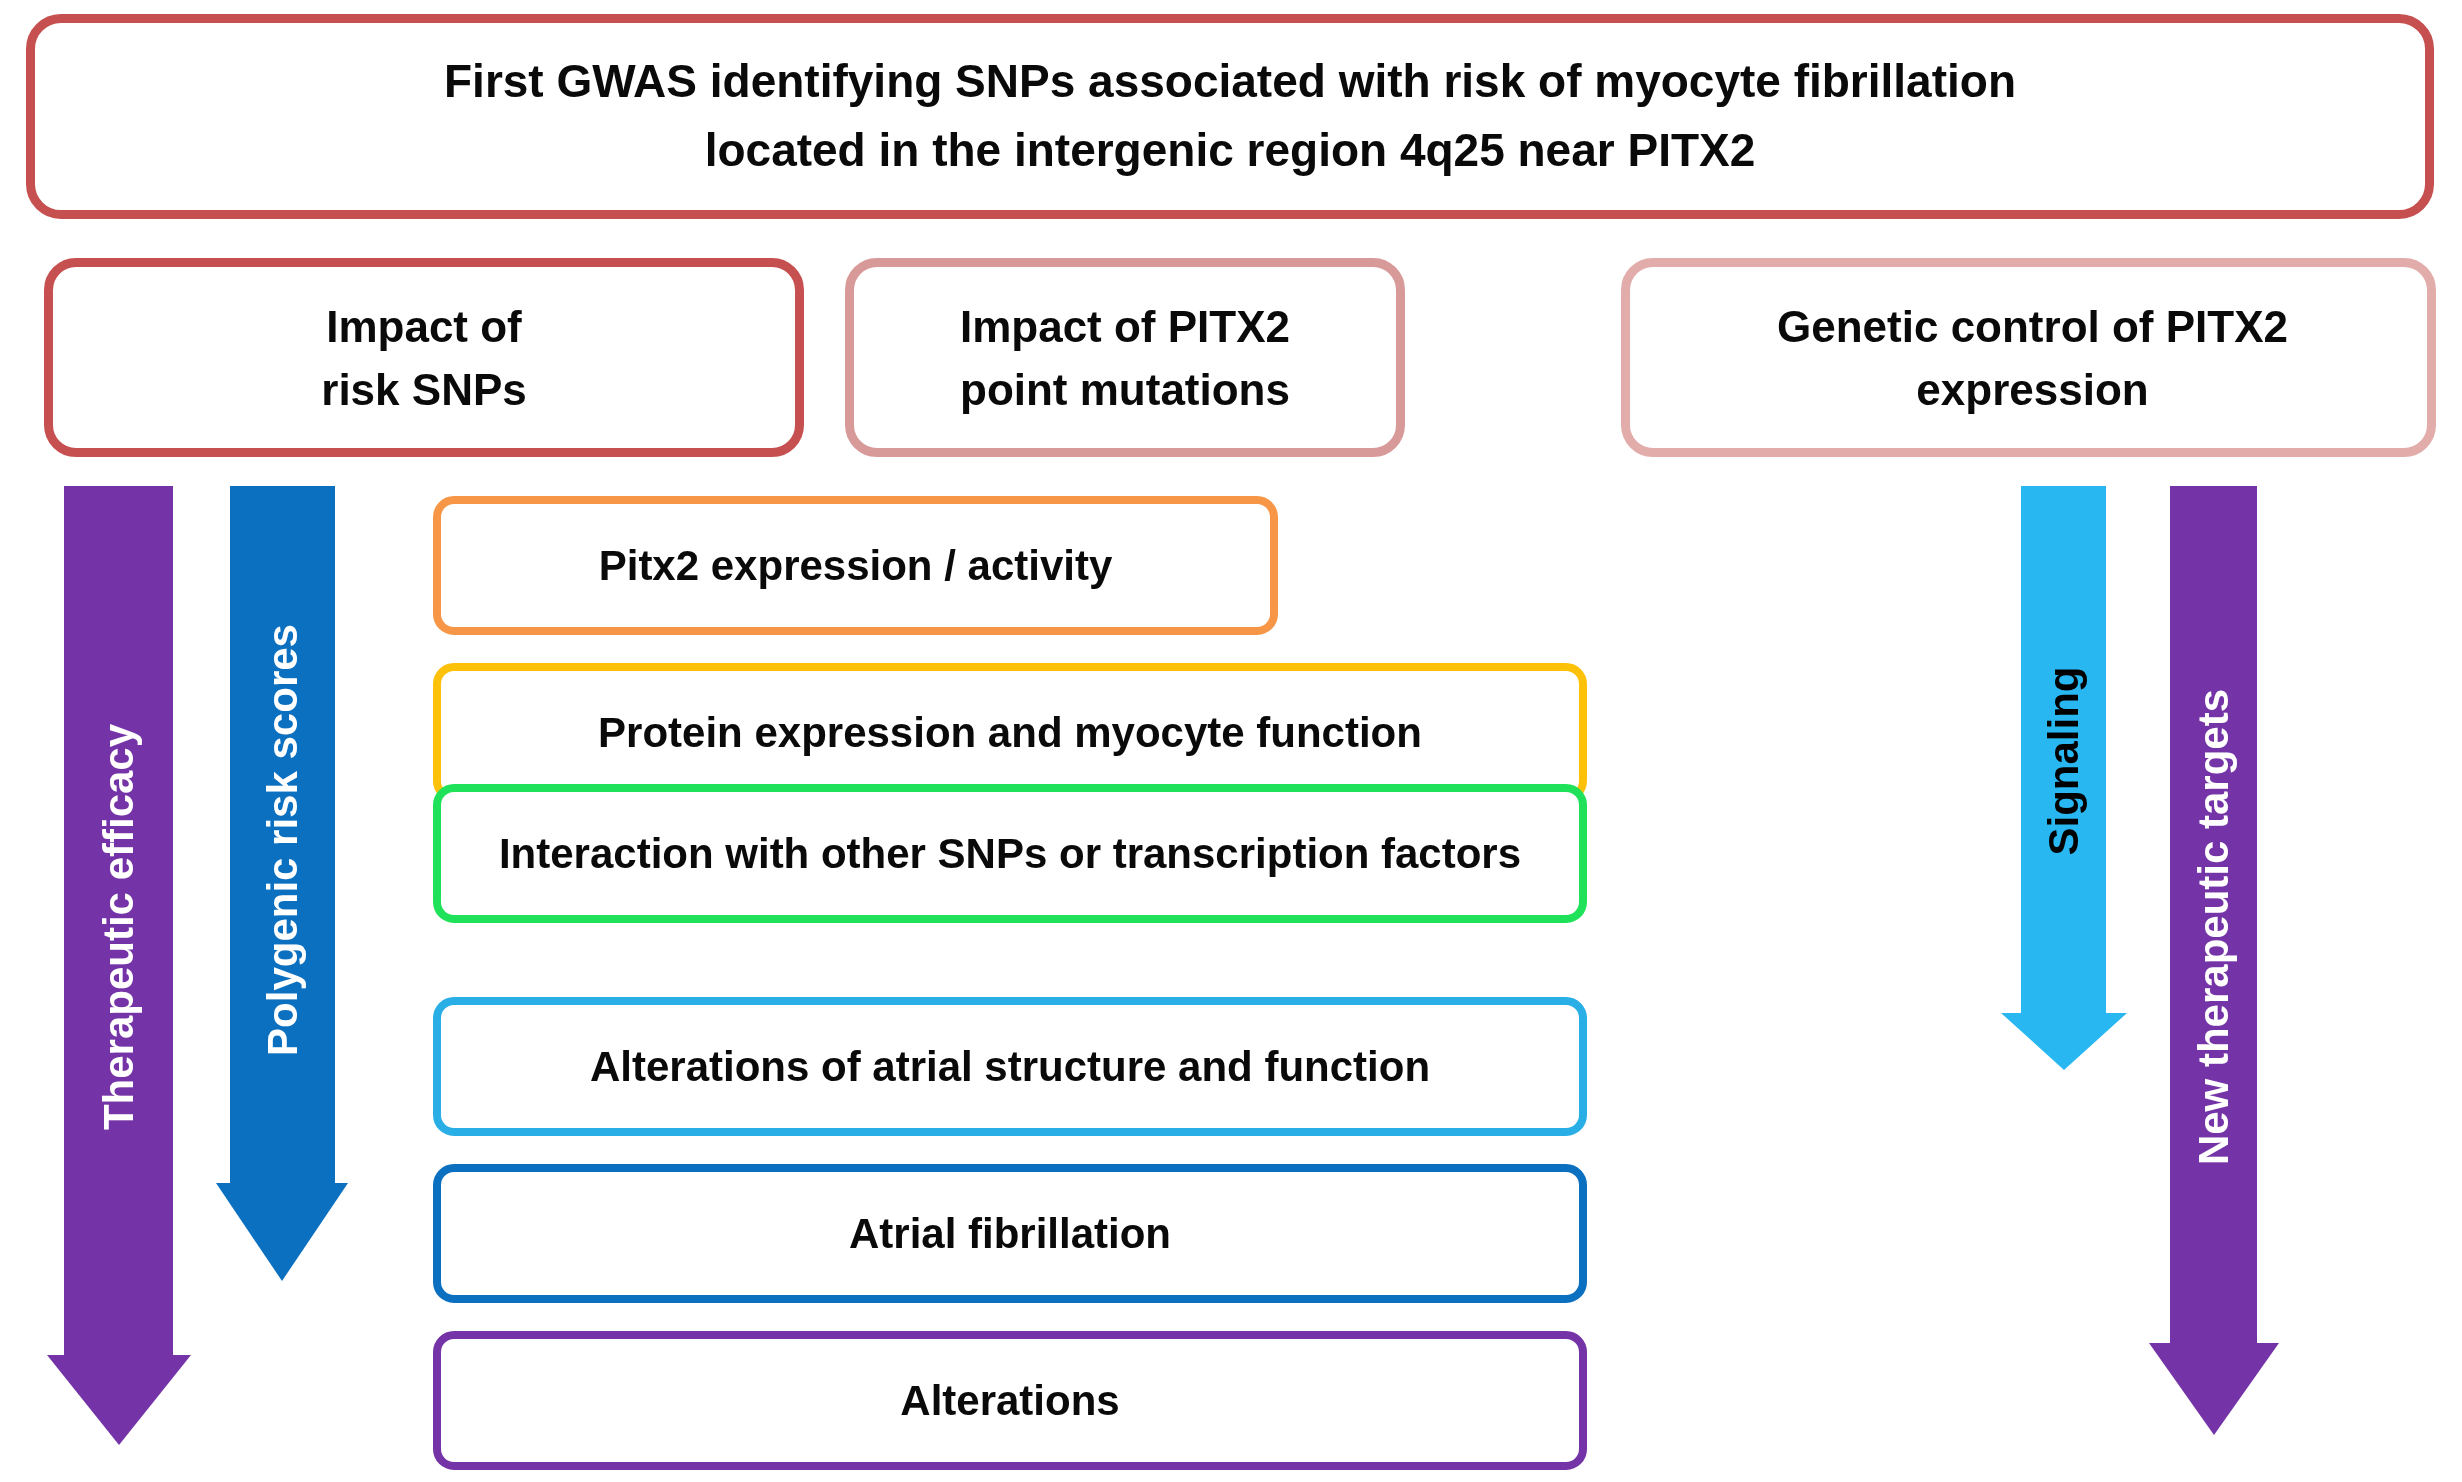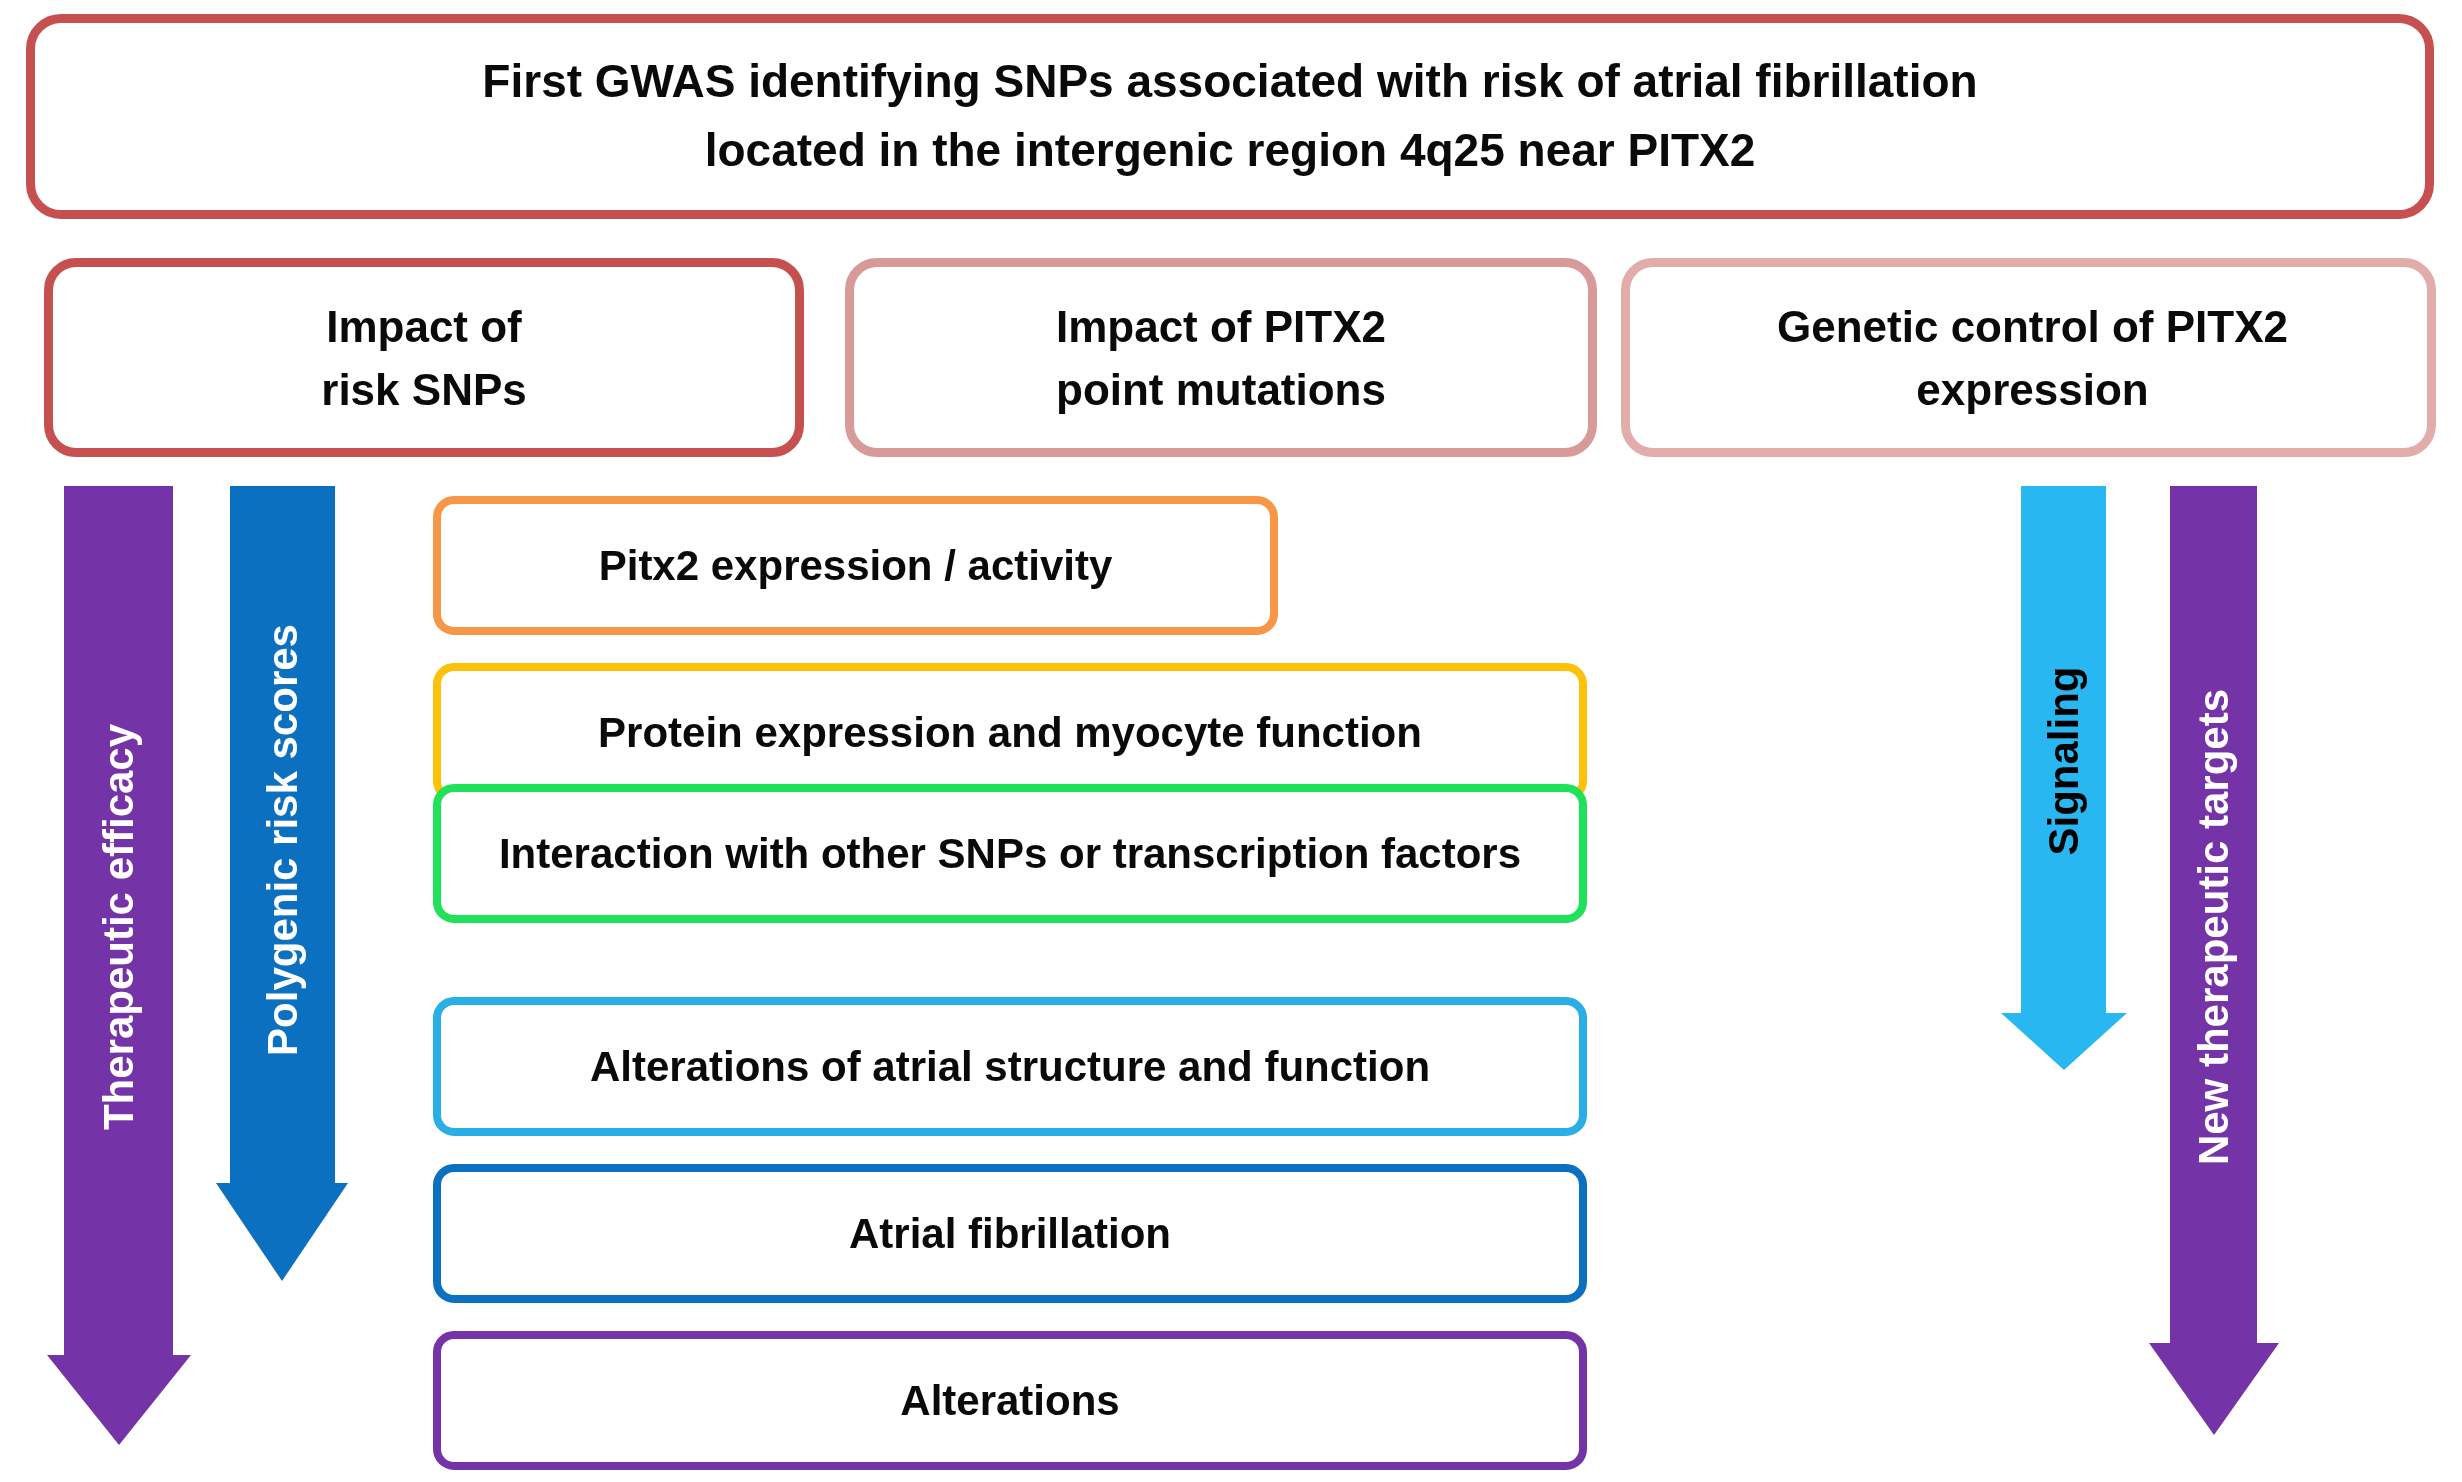--- a/index.html
+++ b/index.html
@@ -35,21 +35,21 @@
     font-size: 46px; line-height: 69px;
   }
 
   
   .cat-box {
     top: 258px; height: 199px;
     border-width: 9px; border-radius: 32px;
     font-size: 44px; line-height: 63px;
   }
   .cat-a { left: 44px;   width: 760px; }
-  .cat-b { left: 845px; width: 752px;  }
+  .cat-b { left: 845px; width: 560px;  }
   .cat-c { left: 1621px; width: 815px; padding-left: 8px; }
 
   
   .mid-box {
     left: 433px; width: 1154px; height: 139px;
     border-width: 8.3px; border-radius: 21px;
     font-size: 42px; line-height: 47px;
   }
   .mid-0 { top: 496px; width: 845px; }
   .mid-1 { top: 663px; }
@@ -96,21 +96,21 @@
   
   .shaft-rp { left: 2170px; width: 87px; height: 857px; }
   .head-rp  { left: 2149px; top: 1343px; border-left-width: 65px; border-right-width: 65px; border-top-width: 92px; }
   .label-rp { left: 2214px; top: 927px; }
 </style>
 </head>
 <body>
 
 <div class="diagram">
 
-  <div class="box top-box" style="border-color: rgb(198, 80, 79);">First GWAS identifying SNPs associated with risk of atrial fibrillation
+  <div class="box top-box" style="border-color: rgb(198, 80, 79);">First GWAS identifying SNPs associated with risk of myocyte fibrillation
 located in the intergenic region 4q25 near PITX2</div>
 
   <div class="box cat-box cat-a" style="border-color: rgb(198, 80, 79); text-align: center;">Impact of
 risk SNPs</div>
 
   <div class="box cat-box cat-b" style="border-color: rgb(216, 154, 152);">Impact of PITX2
 point mutations</div>
 
   <div class="box cat-box cat-c" style="border-color: rgb(226, 172, 170);">Genetic control of PITX2
 expression</div>

